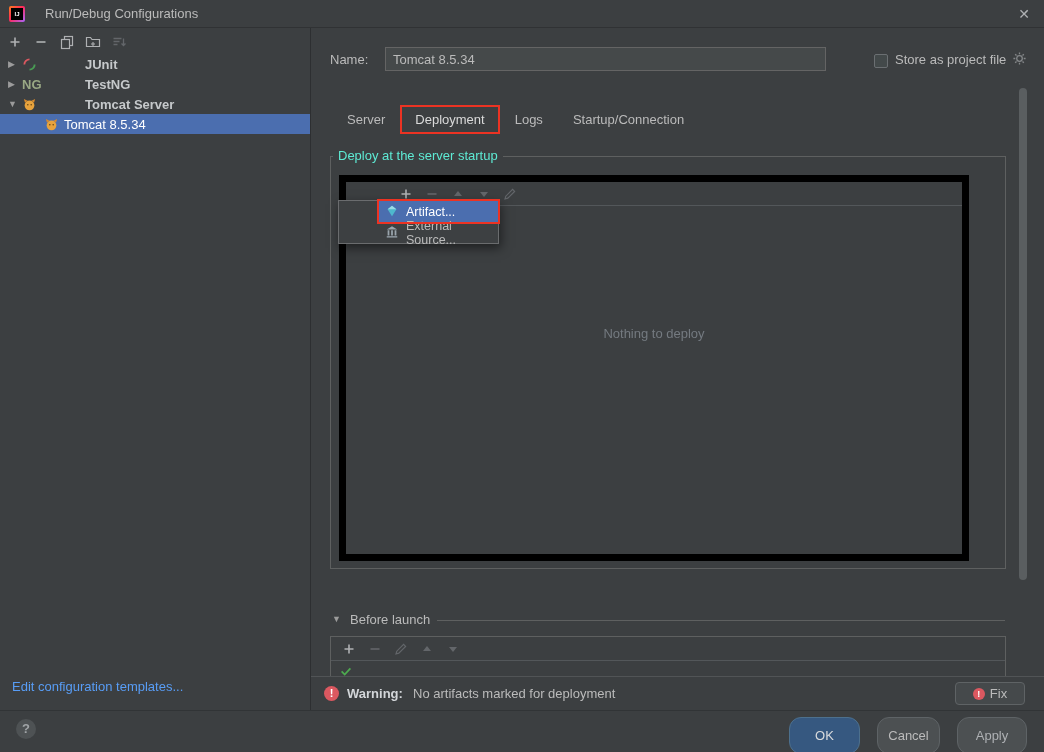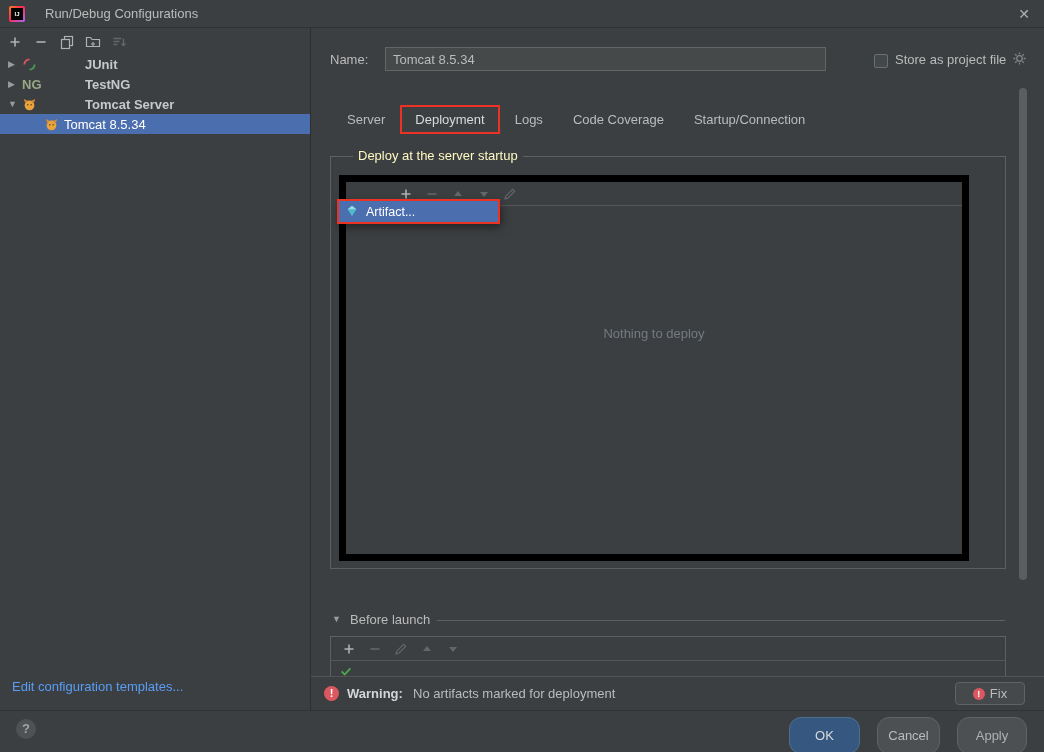--- a/index.html
+++ b/index.html
@@ -44,29 +44,29 @@
   .store-label { position: absolute; left: 895px; top: 52px; }
   .gear { position: absolute; left: 1012px; top: 51px; width: 15px; height: 15px; color: #848789; }
 
   
   .tabs { position: absolute; left: 332px; top: 104px; height: 30px; display: flex; align-items: center; }
   .tab { padding: 5px 13px; color: #bbbbbb; border: 2px solid transparent; white-space: nowrap; cursor: default; }
   .tab.selected { border-color: #ec3323; color: #dadada; }
 
   
   .groupbox { position: absolute; left: 330px; top: 156px; width: 676px; height: 413px; border: 1px solid #5e6060; }
-  .group-legend { position: absolute; left: 22px; top: -9px; background: #3c3f41; padding: 0 5px; color: #fef9c3; }
+  .group-legend { position: absolute; left: 2px; top: -9px; background: #3c3f41; padding: 0 5px; color: #5eead4; }
   .deploy-panel { position: absolute; left: 339px; top: 175px; width: 630px; height: 386px; border: 7px solid #000000; padding-left: 42px; }
   .panel-toolbar { height: 24px; border-bottom: 1px solid #53575a; display: flex; align-items: center; gap: 10px; padding-left: 10px; }
   .empty-text { position: absolute; left: 0; right: 0; top: 144px; text-align: center; color: #747a80; }
 
   
   .popup { position: absolute; left: 338px; top: 200px; width: 161px; background: #3d4042; border: 1px solid #6a6c6e;
           box-shadow: 2px 4px 10px rgba(0,0,0,0.5); z-index: 10; }
-  .popup-item { height: 21px; display: flex; align-items: center; gap: 6px; padding-left: 6px; font-size: 12.5px; color: #bbbbbb; }
+  .popup-item { height: 21px; display: flex; align-items: center; gap: 6px; padding-left: 6px; font-size: 12.5px; color: #bbbbbb; margin-left: 40px; }
   .popup-item.selected { background: #4b6eaf; color: #ffffff; outline: 2px solid #ec3323; }
 
   .scroll-thumb { position: absolute; left: 1019px; top: 88px; width: 8px; height: 492px; background: #5a5e60; border-radius: 4px; }
 
   
   .bl-arrow { position: absolute; left: 332px; top: 614px; font-size: 9px; color: #9b9b9b; }
   .bl-label { position: absolute; left: 350px; top: 612px; }
   .bl-line { position: absolute; left: 437px; top: 620px; width: 568px; height: 1px; background: #5e6060; }
   .bl-panel { position: absolute; left: 330px; top: 636px; width: 676px; height: 40px; border: 1px solid #5e6060;
           border-bottom: none; overflow: hidden; }
@@ -198,21 +198,20 @@
           <circle cx="8" cy="8" r="3"></circle>
           <path d="M8 1.5v2M8 12.5v2M1.5 8h2M12.5 8h2M3.4 3.4l1.4 1.4M11.2 11.2l1.4 1.4M12.6 3.4l-1.4 1.4M4.8 11.2l-1.4 1.4"></path>
         </g>
       </svg>
   </span>
 
   <div class="tabs">
     <span class="tab">Server</span>
     <span class="tab selected">Deployment</span>
     <span class="tab">Logs</span>
-    <span class="tab">Code Coverage</span>
     <span class="tab">Startup/Connection</span>
   </div>
 
   <div class="groupbox">
     <span class="group-legend">Deploy at the server startup</span>
   </div>
 
   <div class="deploy-panel">
     <div class="panel-toolbar">
       <span class="tool-icon">
@@ -246,20 +245,34 @@
 
   <div class="popup">
     <div class="popup-item selected">
       <span class="icon14">
         <svg viewBox="0 0 16 16" width="14" height="14">
             <polygon points="8,2 13,6 8,14 3,6" fill="#4eb8cd"></polygon>
             <polygon points="8,2 13,6 3,6" fill="#9adbe8"></polygon>
           </svg>
       </span>
       <span>Artifact...</span>
+    </div>
+    <div class="popup-item">
+      <span class="icon14">
+        <svg viewBox="0 0 16 16" width="14" height="14">
+            <g fill="#9aa5ad">
+              <polygon points="8,1.5 14,5 2,5"></polygon>
+              <rect x="3" y="6" width="2" height="6"></rect>
+              <rect x="7" y="6" width="2" height="6"></rect>
+              <rect x="11" y="6" width="2" height="6"></rect>
+              <rect x="2" y="12.8" width="12" height="1.5"></rect>
+            </g>
+          </svg>
+      </span>
+      <span>External Source...</span>
     </div>
   </div>
 
   <div class="scroll-thumb"></div>
 
   <span class="bl-arrow">▼</span>
   <span class="bl-label">Before launch</span>
   <div class="bl-line"></div>
 
   <div class="bl-panel">

